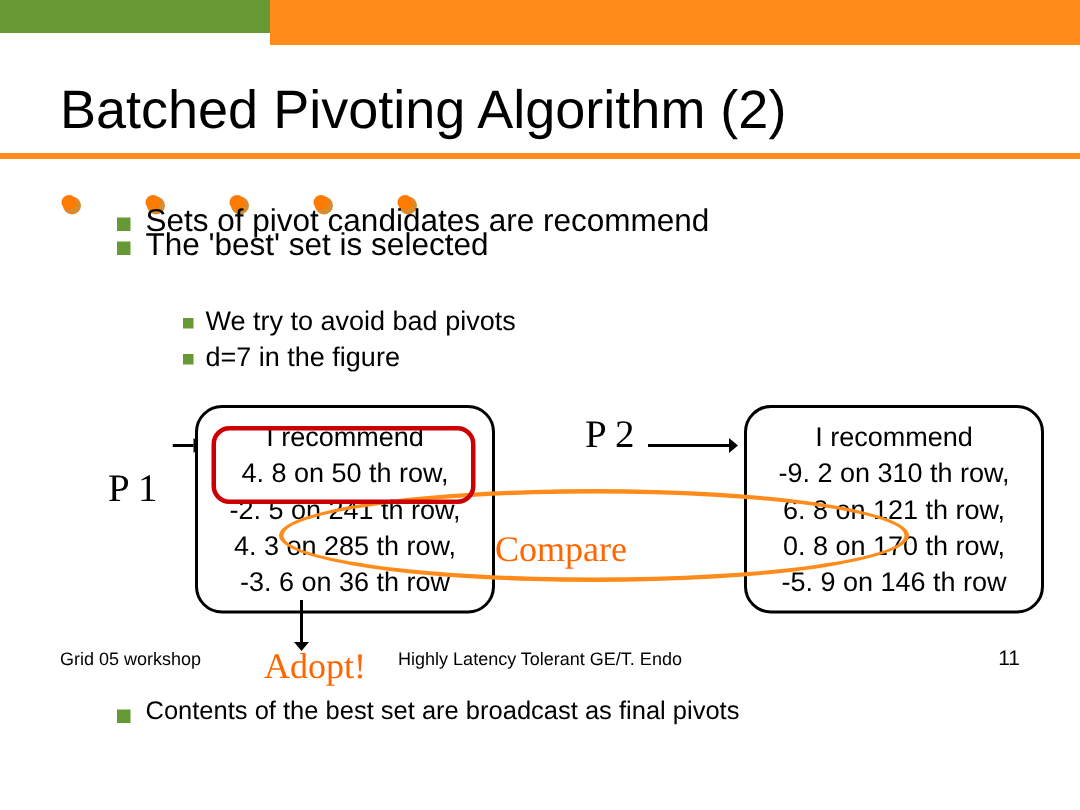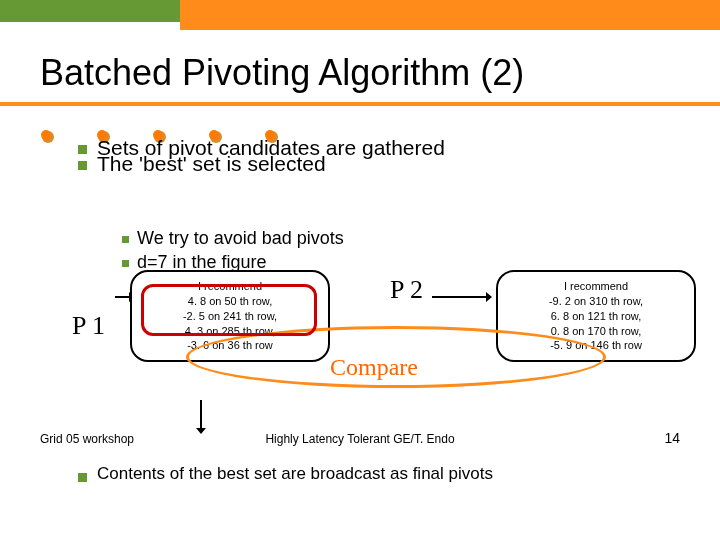--- a/index.html
+++ b/index.html
@@ -8,29 +8,29 @@
   .topbar { position: absolute; top: 0; left: 0; right: 0; height: 30px; }
   .topbar .green { position: absolute; top: 0; left: 0; right: 0; height: 22px; background: #669933; }
   .topbar .orange { position: absolute; top: 0; right: 0; width: 540px; height: 30px; background: #ff8c1a; }
   .title { position: absolute; top: 52px; left: 40px; font-size: 36px; color: #000; font-family: "Trebuchet MS", Verdana, sans-serif; }
   .title-underline { position: absolute; top: 102px; left: 0; right: 0; height: 4px; background: #ff8c1a; }
   .dots { position: absolute; top: 131px; left: 42px; display: flex; gap: 44px; }
   .dot-shadow { width: 12px; height: 12px; border-radius: 50%; background: #d98c2e; position: relative; }
   .dot-shadow::after { content: ""; position: absolute; top: -1px; left: -1px; width: 10px; height: 10px; border-radius: 50%; background: #ff7a00; }
   .bullet-l1 { position: absolute; display: flex; align-items: flex-start; gap: 10px; font-size: 21px; color: #000; }
   .bullet-l1 .sq { width: 9px; height: 9px; background: #669933; margin-top: 9px; flex-shrink: 0; }
-  .bullet-l2 { position: absolute; display: flex; align-items: flex-start; gap: 8px; font-size: 18px; color: #000; margin-top: 24px; }
+  .bullet-l2 { position: absolute; display: flex; align-items: flex-start; gap: 8px; font-size: 18px; color: #000; }
   .bullet-l2 .sq { width: 7px; height: 7px; background: #669933; margin-top: 8px; flex-shrink: 0; }
   .b1 { top: 136px; left: 78px; }
   .b2 { top: 152px; left: 78px; }
   .b3 { top: 204px; left: 122px; }
   .b4 { top: 228px; left: 122px; }
   .b5 { top: 464px; left: 78px; }
   .b5 span:last-child { font-size: 17px; }
-  .pbox { position: absolute; border: 2px solid #000; border-radius: 18px; background: #fff; padding: 7px 12px; font-size: 11px; line-height: 1.35; text-align: center; }
+  .pbox { position: absolute; border: 2px solid #000; border-radius: 18px; background: #fff; padding: 7px 12px; font-size: 18px; line-height: 1.35; text-align: center; }
   .p1box { top: 270px; left: 130px; width: 200px; }
   .p2box { top: 270px; left: 496px; width: 200px; }
   .plabel { position: absolute; font-family: "Times New Roman", serif; font-size: 26px; }
   .p1label { top: 275px; left: 72px; margin-top: 36px; }
   .p2label { top: 275px; left: 390px; text-align: right; }
   .compare { position: absolute; top: 354px; left: 330px; font-family: "Times New Roman", serif; font-size: 24px; color: #ff6600; }
   .adopt { position: absolute; top: 432px; left: 176px; font-family: "Times New Roman", serif; font-size: 24px; color: #ff6600; }
   .arrow-p1 { position: absolute; top: 290px; left: 115px; width: 20px; height: 14px; }
   .arrow-p2 { position: absolute; top: 290px; left: 432px; width: 60px; height: 14px; }
   .arrow-adopt { position: absolute; top: 400px; left: 194px; width: 14px; height: 34px; }
@@ -55,21 +55,21 @@
   <div class="dots">
     <div class="dot-shadow"></div>
     <div class="dot-shadow"></div>
     <div class="dot-shadow"></div>
     <div class="dot-shadow"></div>
     <div class="dot-shadow"></div>
   </div>
 
   <div class="bullet-l1 b1">
     <div class="sq"></div>
-    <span>Sets of pivot candidates are gathered</span>
+    <span>Sets of pivot candidates are recommend</span>
   </div>
   <div class="bullet-l1 b2">
     <div class="sq"></div>
     <span>The 'best' set is selected</span>
   </div>
   <div class="bullet-l2 b3">
     <div class="sq"></div>
     <span>We try to avoid bad pivots</span>
   </div>
   <div class="bullet-l2 b4">
@@ -104,23 +104,24 @@
   </div>
 
   <div class="compare-oval"></div>
   <div class="compare">Compare</div>
 
   <div class="adopt-rect"></div>
   <svg class="arrow-adopt" viewBox="0 0 14 34">
     <line x1="7" y1="0" x2="7" y2="28" stroke="#000" stroke-width="2"></line>
     <polygon points="2,28 7,34 12,28" fill="#000"></polygon>
   </svg>
+  <div class="adopt">Adopt!</div>
 
   <div class="bullet-l1 b5">
     <div class="sq"></div>
     <span>Contents of the best set are broadcast as final pivots</span>
   </div>
 
   <div class="footer-left">Grid 05 workshop</div>
   <div class="footer-center">Highly Latency Tolerant GE/T. Endo</div>
-  <div class="footer-right">14</div>
+  <div class="footer-right">11</div>
 
 </div>
 
 </body></html>

